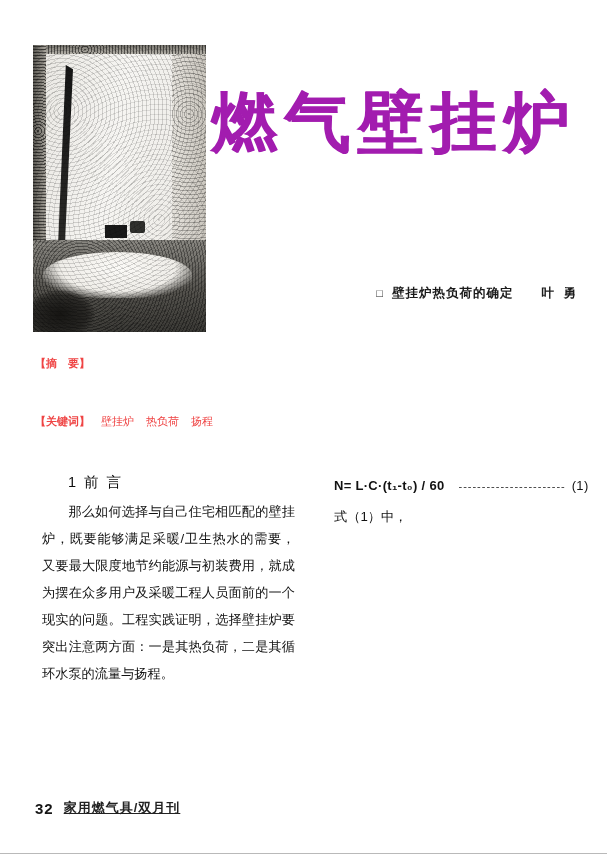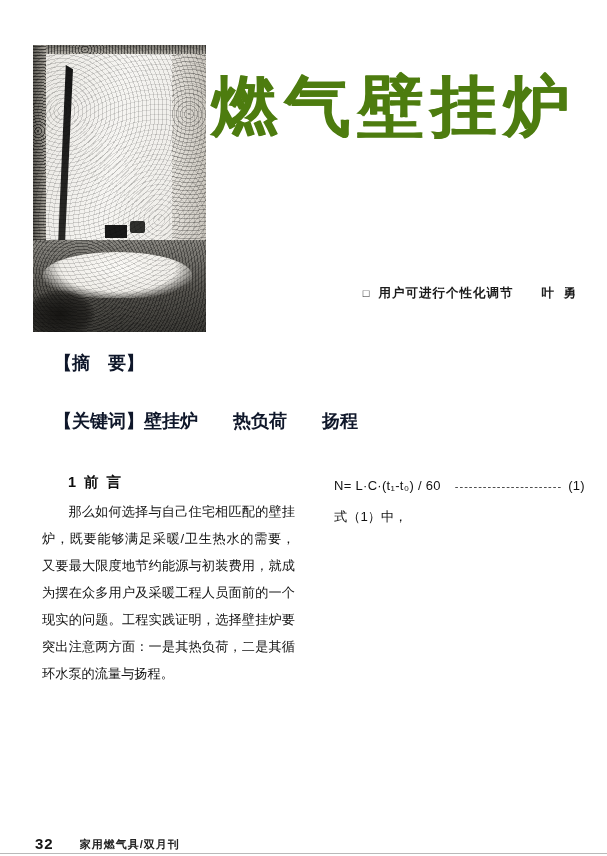--- a/index.html
+++ b/index.html
@@ -63,72 +63,72 @@
   .photo .tub-rim{
     position:absolute;left:10px;right:14px;bottom:34px;height:46px;border-radius:50% 50% 40% 40%;
     background:radial-gradient(ellipse at 50% 35%,#fbfaf7 0%,#efede8 55%,rgba(239,237,232,0) 78%);
   }
   .photo .tub-shadow{
     position:absolute;left:-8px;bottom:-6px;width:70px;height:48px;border-radius:50%;
     background:radial-gradient(ellipse,#161513 0%,rgba(22,21,19,.6) 55%,transparent 75%);
   }
   
   .title{
-    position:absolute;left:211px;top:64px;width:386px;
+    position:absolute;left:211px;top:80px;width:386px;
     font-size:66px;line-height:85px;font-weight:900;letter-spacing:7px;
-    color:#4d7c0f;text-shadow:1px 0 0 currentColor;
+    color:#a21caf;text-shadow:1px 0 0 currentColor;
     white-space:nowrap;
   }
   
   .author{
     position:absolute;right:28px;top:285px;
     font-size:12.5px;font-weight:bold;letter-spacing:1px;color:#1b1b1b;
     display:flex;align-items:center;gap:8px;white-space:nowrap;
   }
   .author .marker{font-weight:normal;font-size:11px;transform:translateY(-1px);}
   .author .name{margin-left:4px;letter-spacing:3px;padding-left:16px;}
   
   .meta-row{
     position:absolute;left:35px;width:548px;display:flex;
-    font-size:18px;line-height:27px;color:#0f172a;margin-left:19px;
+    font-size:11px;line-height:27px;color:#ef4444;
   }
   .abstract{top:350px;}
   .kwrow{top:408px;}
   .meta-label{flex:0 0 66px;font-weight:bold;white-space:nowrap;}
   .meta-body{flex:1;text-align:justify;}
-  .kw-terms{display:flex;gap:35px;font-weight:bold;}
+  .kw-terms{display:flex;gap:12px;font-weight:normal;}
   
   .columns{
     position:absolute;left:42px;top:470px;width:538px;display:flex;gap:17px;
     font-size:13.2px;line-height:27px;color:#121212;
   }
   .col{text-align:justify;}
   .col-left{flex:0 0 253px;}
   .col-right{flex:0 0 268px;}
   h3.sec{
-    font-size:14.5px;font-weight:bold;margin:0 0 4px 26px;letter-spacing:2px;
+    font-size:14.5px;font-weight:normal;margin:0 0 4px 26px;letter-spacing:2px;
     line-height:24px;color:#0d0d0d;
   }
   .para{margin:0;text-indent:2em;}
   .para + .para{margin-top:1px;}
   
   .formula-row{
     display:flex;align-items:baseline;margin:2px 0 2px 22px;white-space:nowrap;
     font-size:13px;letter-spacing:.3px;
   }
-  .formula-exp{flex:0 0 auto;}
+  .formula-exp{flex:0 0 auto;font-weight:bold;}
   .formula-dash{flex:1;overflow:hidden;margin:0 6px 0 14px;color:#333;letter-spacing:1px;font-size:11px;}
   .formula-num{flex:0 0 auto;}
   .formula-note{margin:3px 0 0 22px;text-indent:0;}
   
   .footer{
-    position:absolute;left:35px;top:799px;display:flex;align-items:flex-end;gap:26px;margin-top:36px;
+    position:absolute;left:35px;top:799px;display:flex;align-items:center;gap:10px;
   }
   .page-num{font-size:15px;font-weight:900;letter-spacing:1px;}
-  .journal{font-size:11px;font-weight:bold;letter-spacing:1px;color:#222;}
+  .journal{font-size:13px;font-weight:bold;text-decoration:underline;letter-spacing:1px;color:#222;}
   .scan-edge{position:absolute;left:0;right:0;bottom:2px;height:1px;background:#b9b9b9;}
 </style>
 </head>
 <body>
 
 <div class="photo">
   <div class="edge-top"></div>
   <div class="edge-left"></div>
   <div class="door-wedge"></div>
   <div class="wall-dot"></div>
@@ -140,21 +140,21 @@
   <div class="tub-shadow"></div>
   <div class="grain"></div>
 </div>
 
 <div class="title">
   <div>燃气壁挂炉</div>
 </div>
 
 <div class="author">
   <span class="marker">□</span>
-  <span>用户可进行个性化调节</span>
+  <span>壁挂炉热负荷的确定</span>
   <span class="name">叶 勇</span>
 </div>
 
 <div class="meta-row abstract">
   <div class="meta-label">【摘　要】</div>
 </div>
 
 <div class="meta-row kwrow">
   <div class="meta-label">【关键词】</div>
   <div class="meta-body kw-terms">

